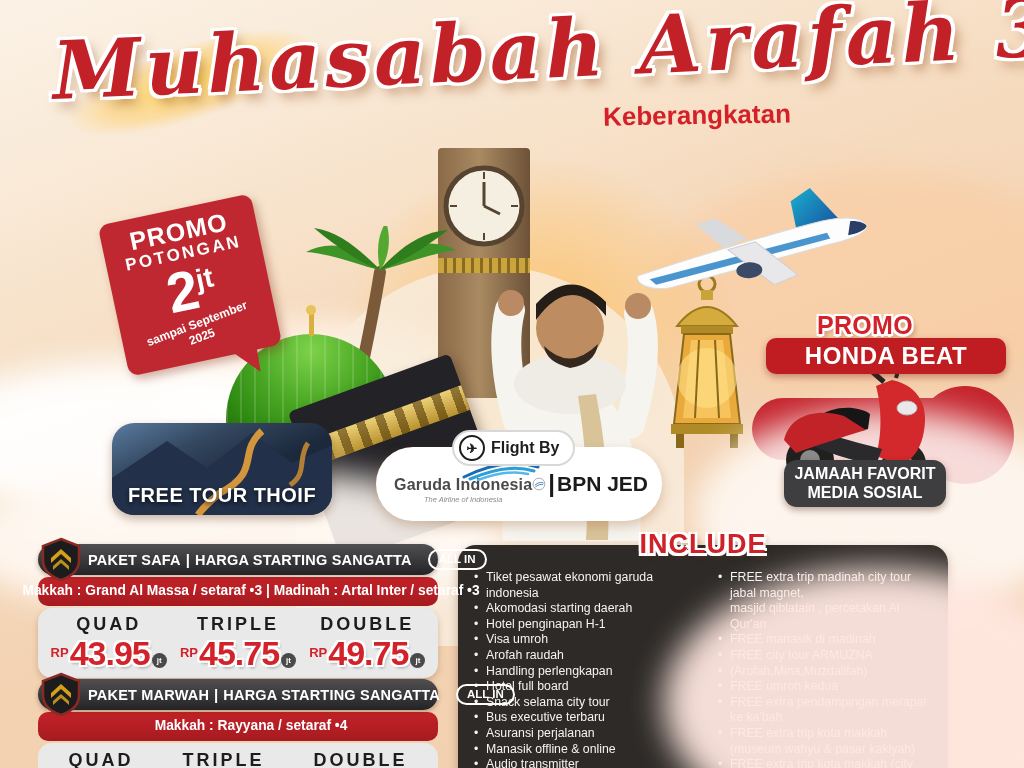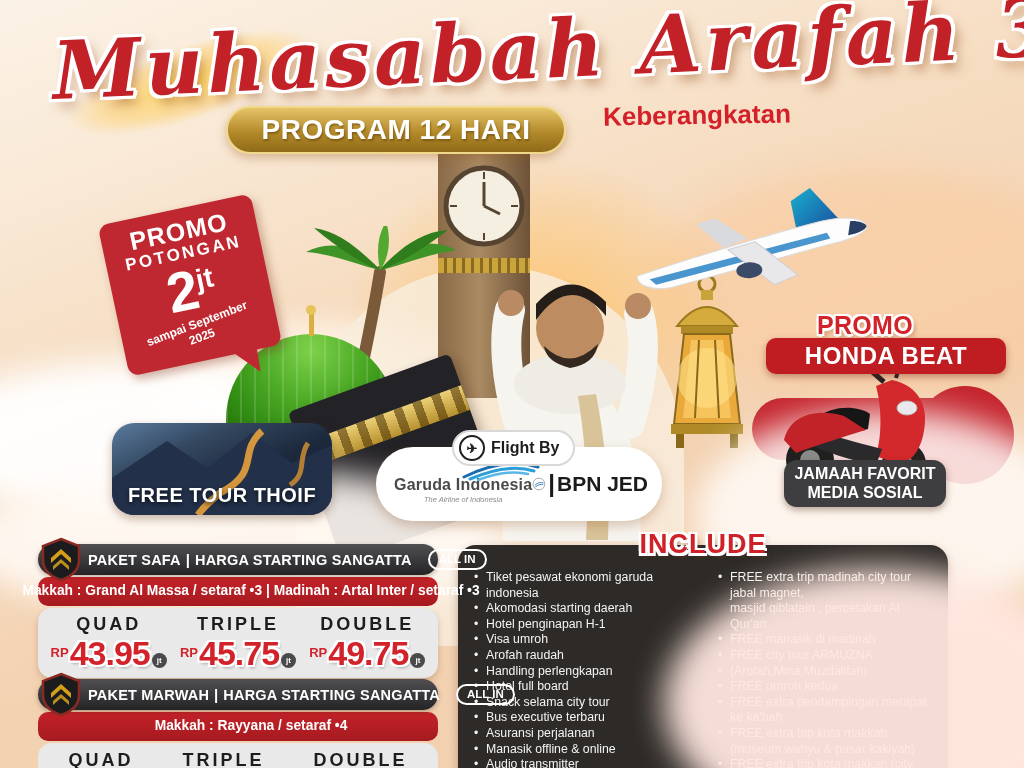--- a/index.html
+++ b/index.html
@@ -242,23 +242,20 @@
     <path d="M88,114 Q122,66 158,110 L158,96 Q122,60 88,98 Z" fill="#241d18"></path>
     <path d="M96,140 Q122,166 150,138 Q147,158 122,162 Q98,156 96,140 Z" fill="#35291f"></path>
   </svg>
   <div class="cloud c5"></div>
   <div class="cloud c2"></div>
   <div class="cloud c1"></div>
   <div class="cloud c4"></div>
 
   <div class="abs streak"></div>
   <div class="abs main-title">Muhasabah Arafah 3</div>
-  <div class="abs program-pill">
-    <span>PROGRAM 12 HARI</span>
-  </div>
   <div class="abs departure-label">Keberangkatan</div>
 
   <div class="abs promo-bubble">
     <div class="pb-word1">PROMO</div>
     <div class="pb-word2">POTONGAN</div>
     <div class="pb-amountrow">
       <span class="pb-amount">2</span>
       <span class="pb-unit">jt</span>
     </div>
     <div class="pb-until">

